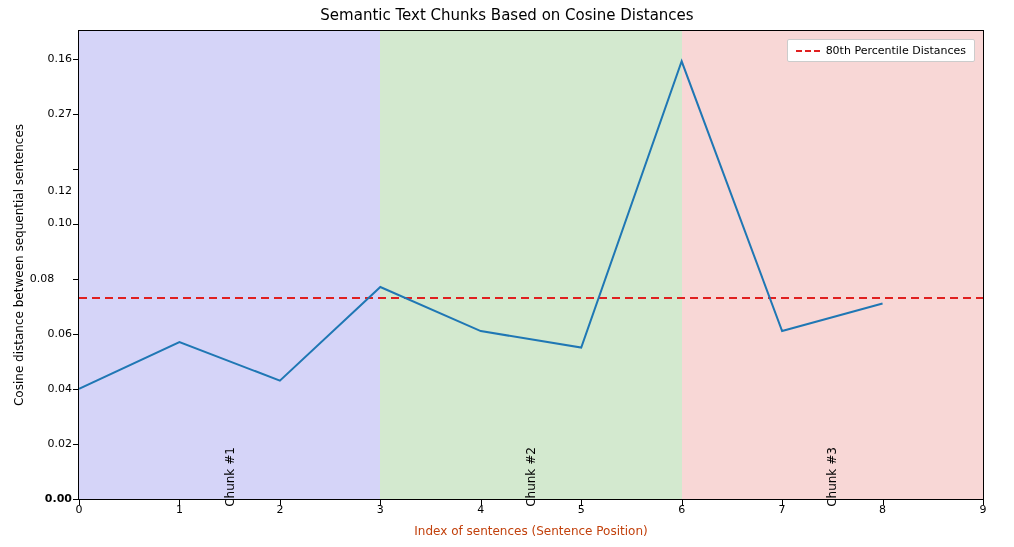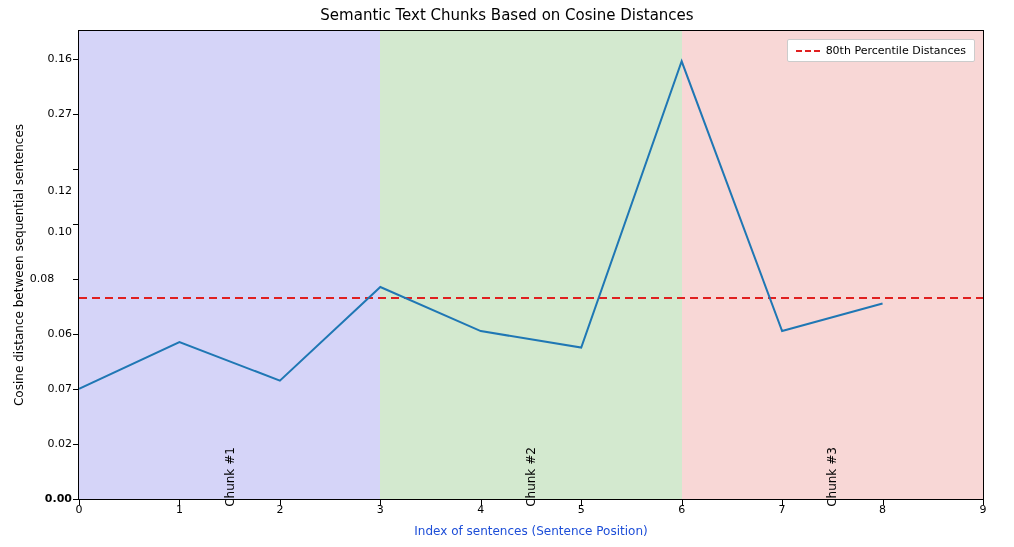--- a/index.html
+++ b/index.html
@@ -47,21 +47,21 @@
     font-size: 12px;
     color: #000;
   }
   .xlabel {
     position: absolute;
     left: 78px;
     top: 524px;
     width: 906px;
     text-align: center;
     font-size: 12px;
-    color: #1d4ed8;
+    color: #c2410c;
   }
   .xtick-label {
     position: absolute;
     top: 503px;
     width: 20px;
     text-align: center;
     font-size: 11px;
     color: #000;
     transform: translateX(-10px);
   }
@@ -199,22 +199,22 @@
       <div class="xtick-label" style="left: 480.778px;">4</div>
       <div class="xtick-label" style="left: 581.222px;">5</div>
       <div class="xtick-label" style="left: 681.667px;">6</div>
       <div class="xtick-label" style="left: 782.111px;">7</div>
       <div class="xtick-label" style="left: 882.556px;">8</div>
       <div class="xtick-label" style="left: 983px;">9</div>
     </div>
   <div id="ytick-labels">
       <div class="ytick-label" style="top: 499px; font-weight: bold;">0.00</div>
       <div class="ytick-label" style="top: 443.941px;">0.02</div>
-      <div class="ytick-label" style="top: 388.882px;">0.07</div>
+      <div class="ytick-label" style="top: 388.882px;">0.04</div>
       <div class="ytick-label" style="top: 333.824px;">0.06</div>
       <div class="ytick-label" style="top: 278.765px; text-align: center;">0.08</div>
-      <div class="ytick-label" style="top: 232px;">0.10</div>
+      <div class="ytick-label" style="top: 223px;">0.10</div>
       <div class="ytick-label" style="top: 168.647px; margin-top: 22px;">0.12</div>
       <div class="ytick-label" style="top: 113.588px;">0.27</div>
       <div class="ytick-label" style="top: 58.5294px; text-align: right;">0.16</div>
     </div>
 
 </div>
 
 </body></html>

